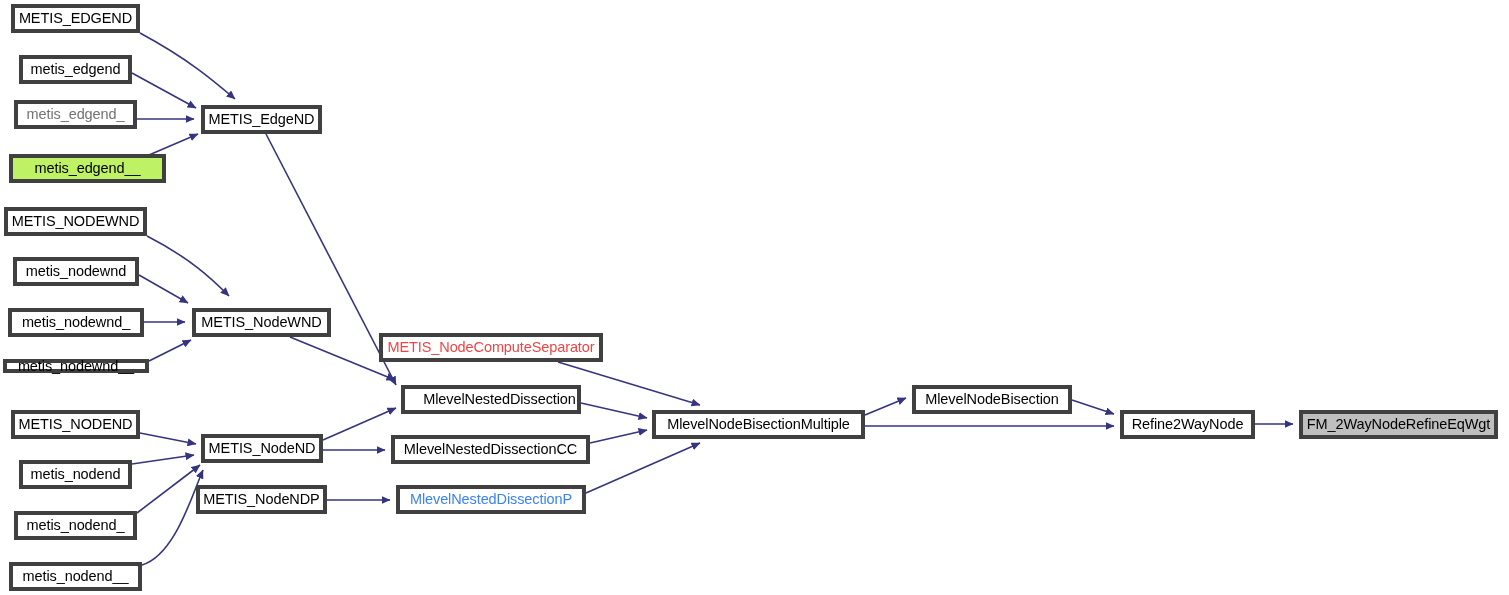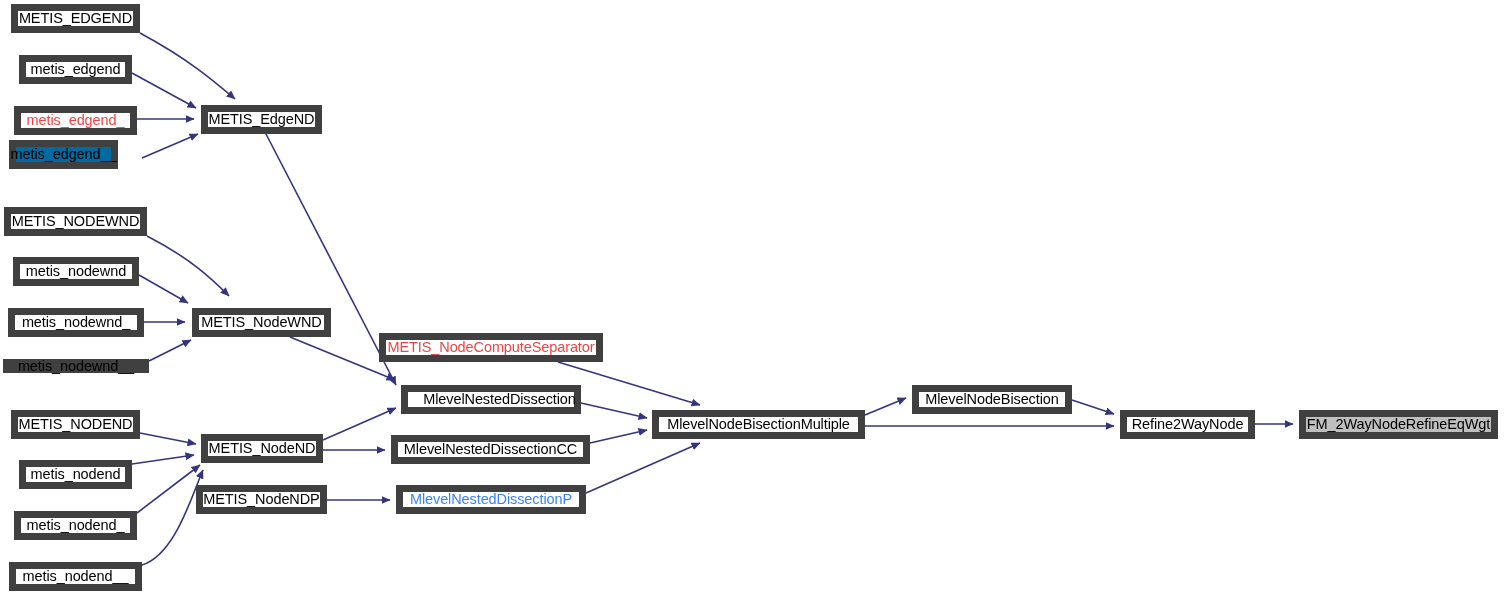--- a/index.html
+++ b/index.html
@@ -19,21 +19,21 @@
     position: absolute;
     left: 0;
     top: 0;
     width: 1509px;
     height: 595px;
     pointer-events: none;
   }
   .node {
     position: absolute;
     box-sizing: border-box;
-    border: 7px solid #c2410c;
+    border: 4px solid #c2410c;
     background: #ffffff;
     color: #000000;
     font-size: 14.5px;
     line-height: 1;
     display: flex;
     align-items: center;
     justify-content: center;
     white-space: nowrap;
     letter-spacing: -0.1px;
   }
@@ -75,22 +75,22 @@
         <path d="M 586,493 L 700,443" stroke="#35357f" marker-end="url(#arrow)"></path>
         <path d="M 865,415 L 906,398" stroke="#35357f" marker-end="url(#arrow)"></path>
         <path d="M 1072,400 L 1114,414" stroke="#35357f" marker-end="url(#arrow)"></path>
         <path d="M 865,426 L 1114,426" stroke="#35357f" marker-end="url(#arrow)"></path>
         <path d="M 1255,424 L 1293,424" stroke="#35357f" marker-end="url(#arrow)"></path>
       </g>
   </svg>
   <div id="node-layer">
       <div class="node" style="left: 11px; top: 4px; width: 129px; height: 29px; border-color: rgb(64, 64, 64); background: rgb(255, 255, 255); color: rgb(0, 0, 0);">METIS_EDGEND</div>
       <div class="node" style="left: 19px; top: 55px; width: 113px; height: 29px; border-color: rgb(64, 64, 64); background: rgb(255, 255, 255); color: rgb(0, 0, 0);">metis_edgend</div>
-      <div class="node" style="left: 14px; top: 106px; width: 123px; height: 29px; border-color: rgb(64, 64, 64); background: rgb(255, 255, 255); color: #ef4444;">metis_edgend_</div>
-      <div class="node" style="left: 9px; top: 140px; width: 109px; height: 29px; border-color: rgb(64, 64, 64); background: #0369a1; color: rgb(0, 0, 0);">metis_edgend__</div>
+      <div class="node" style="left: 14px; top: 100px; width: 123px; height: 29px; border-color: rgb(64, 64, 64); background: rgb(255, 255, 255); color: #737373;">metis_edgend_</div>
+      <div class="node" style="left: 9px; top: 154px; width: 157px; height: 29px; border-color: rgb(64, 64, 64); background: #bef264; color: rgb(0, 0, 0);">metis_edgend__</div>
       <div class="node" style="left: 201px; top: 105px; width: 121px; height: 29px; border-color: rgb(64, 64, 64); background: rgb(255, 255, 255); color: rgb(0, 0, 0);">METIS_EdgeND</div>
       <div class="node" style="left: 4px; top: 207px; width: 143px; height: 29px; border-color: rgb(64, 64, 64); background: rgb(255, 255, 255); color: rgb(0, 0, 0);">METIS_NODEWND</div>
       <div class="node" style="left: 13px; top: 257px; width: 126px; height: 29px; border-color: rgb(64, 64, 64); background: rgb(255, 255, 255); color: rgb(0, 0, 0);">metis_nodewnd</div>
       <div class="node" style="left: 8px; top: 308px; width: 136px; height: 29px; border-color: rgb(64, 64, 64); background: rgb(255, 255, 255); color: rgb(0, 0, 0);">metis_nodewnd_</div>
       <div class="node" style="left: 3px; top: 359px; width: 146px; height: 14px; border-color: rgb(64, 64, 64); background: rgb(255, 255, 255); color: rgb(0, 0, 0);">metis_nodewnd__</div>
       <div class="node" style="left: 192px; top: 308px; width: 139px; height: 29px; border-color: rgb(64, 64, 64); background: rgb(255, 255, 255); color: rgb(0, 0, 0);">METIS_NodeWND</div>
       <div class="node" style="left: 11px; top: 410px; width: 129px; height: 29px; border-color: rgb(64, 64, 64); background: rgb(255, 255, 255); color: rgb(0, 0, 0);">METIS_NODEND</div>
       <div class="node" style="left: 19px; top: 460px; width: 113px; height: 29px; border-color: rgb(64, 64, 64); background: rgb(255, 255, 255); color: rgb(0, 0, 0);">metis_nodend</div>
       <div class="node" style="left: 14px; top: 511px; width: 123px; height: 29px; border-color: rgb(64, 64, 64); background: rgb(255, 255, 255); color: rgb(0, 0, 0);">metis_nodend_</div>
       <div class="node" style="left: 9px; top: 562px; width: 133px; height: 29px; border-color: rgb(64, 64, 64); background: rgb(255, 255, 255); color: rgb(0, 0, 0);">metis_nodend__</div>

